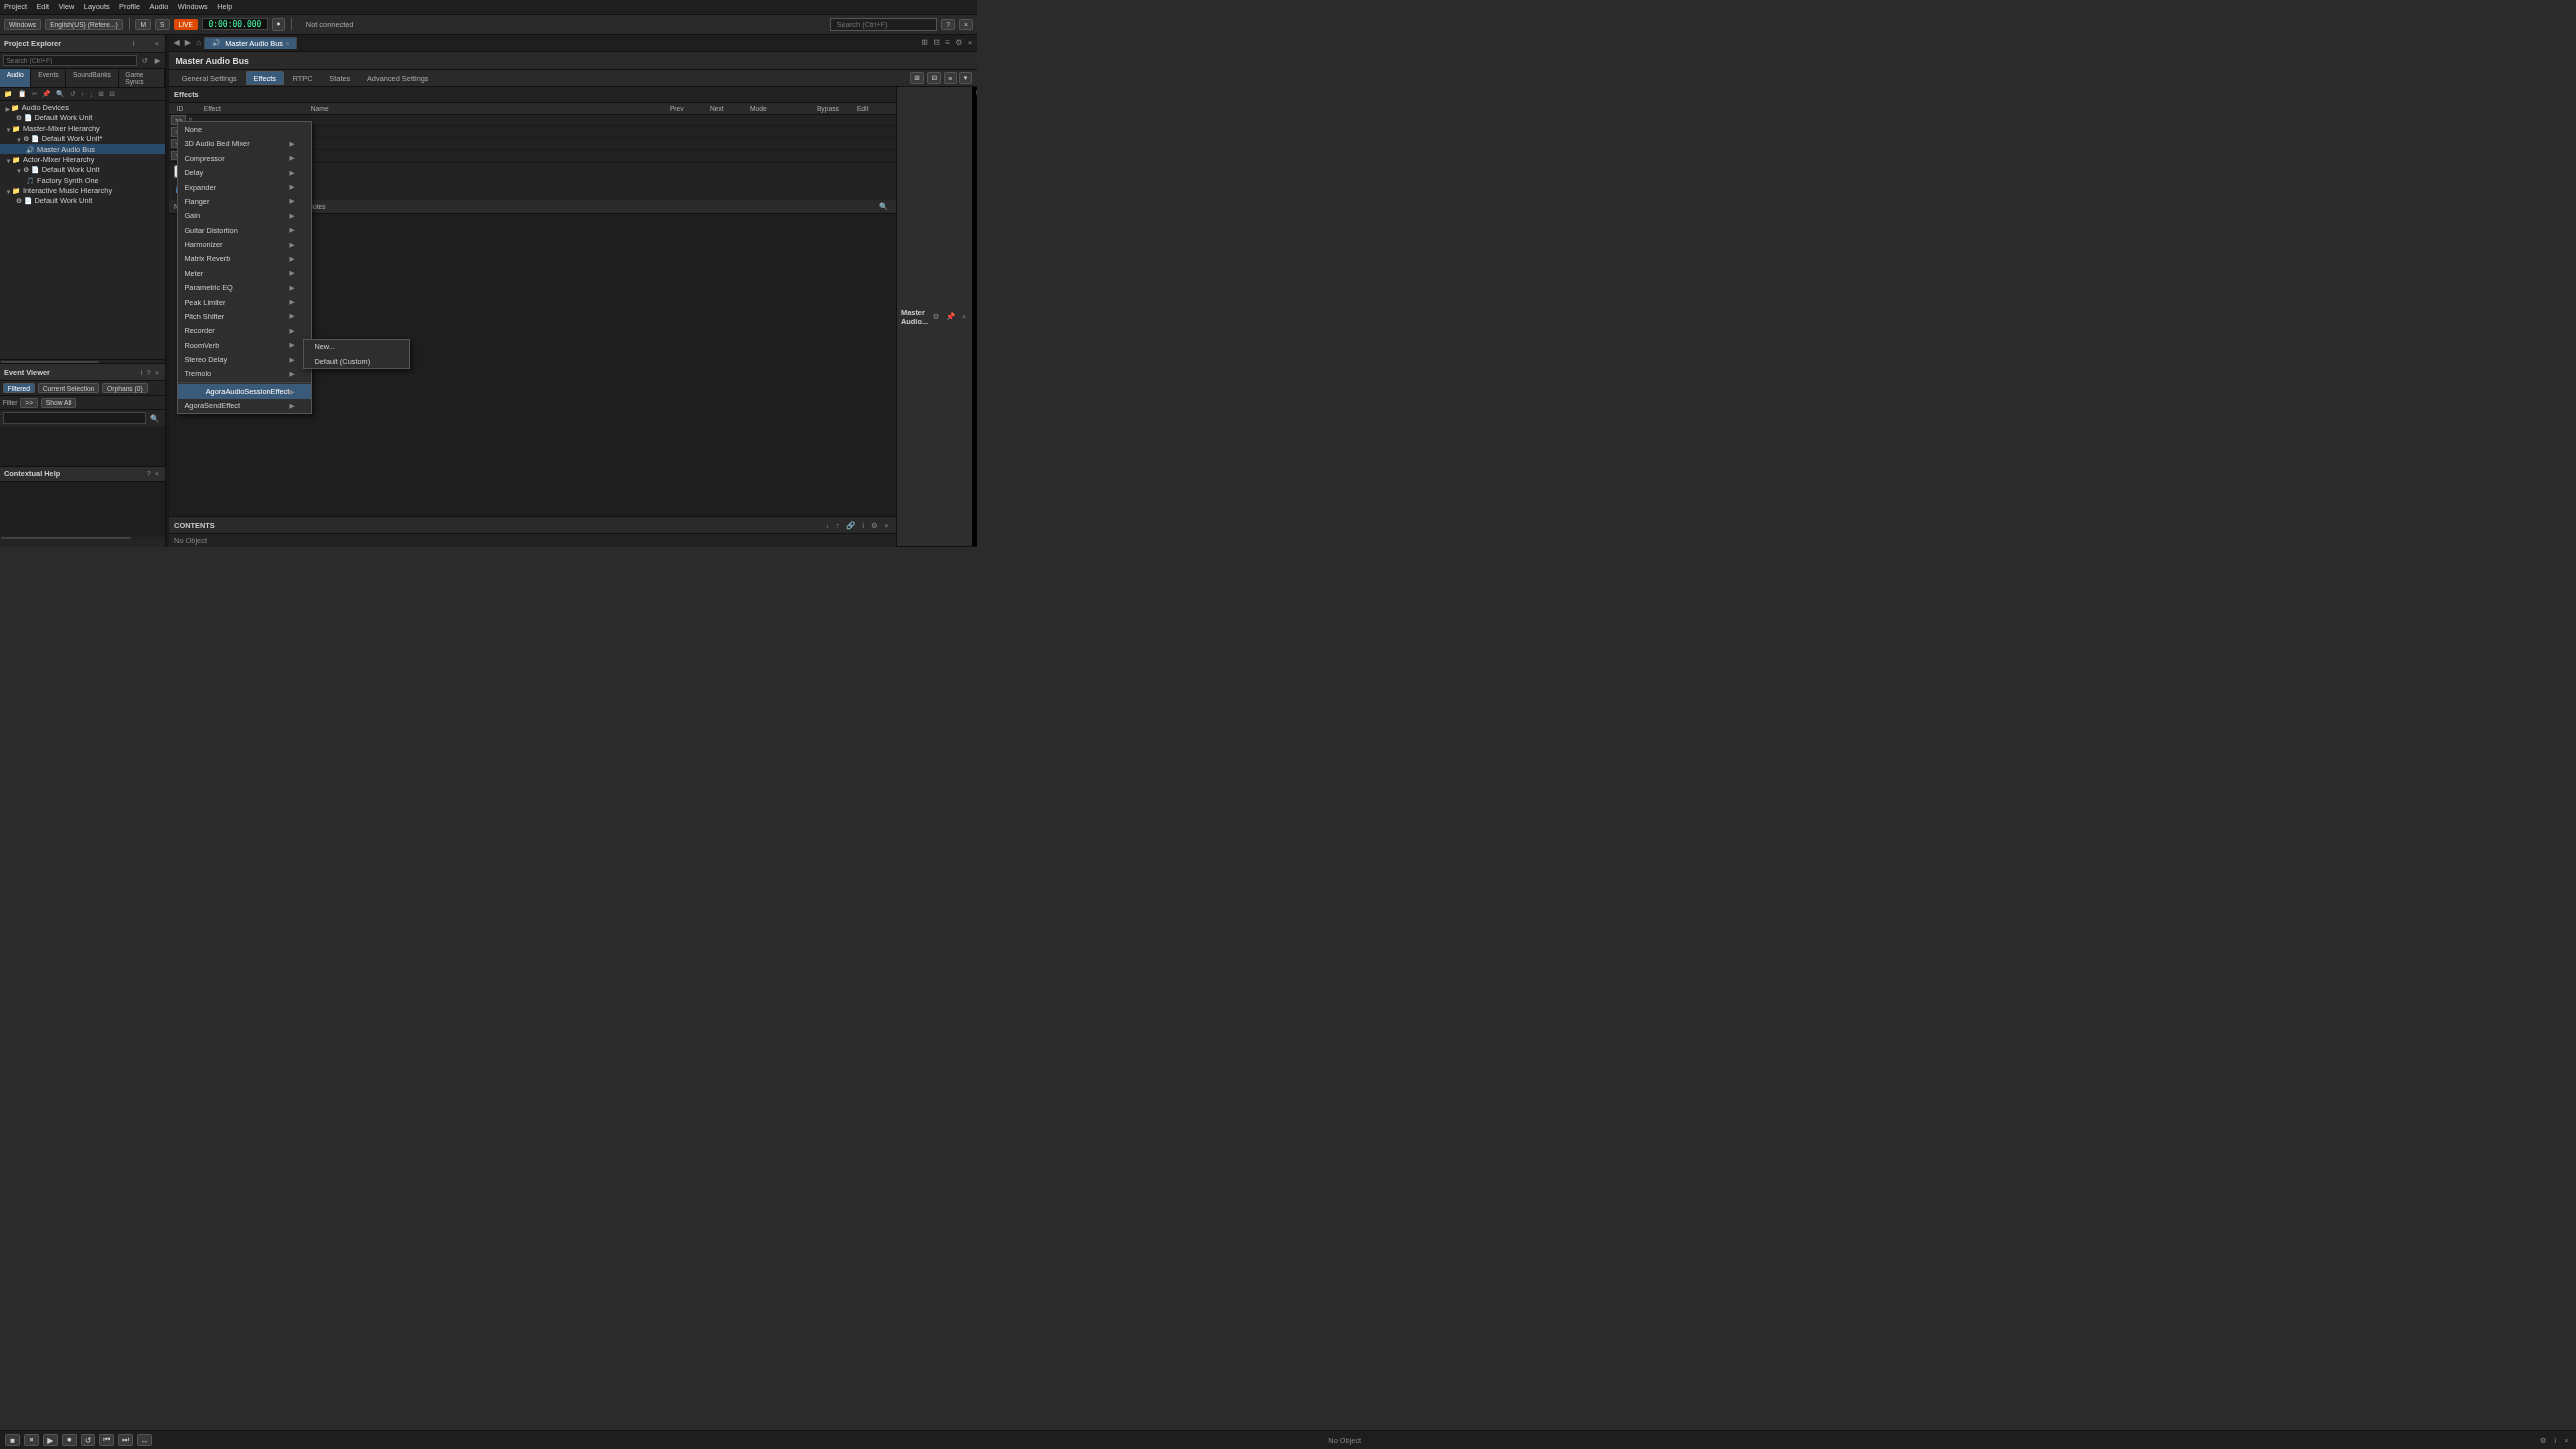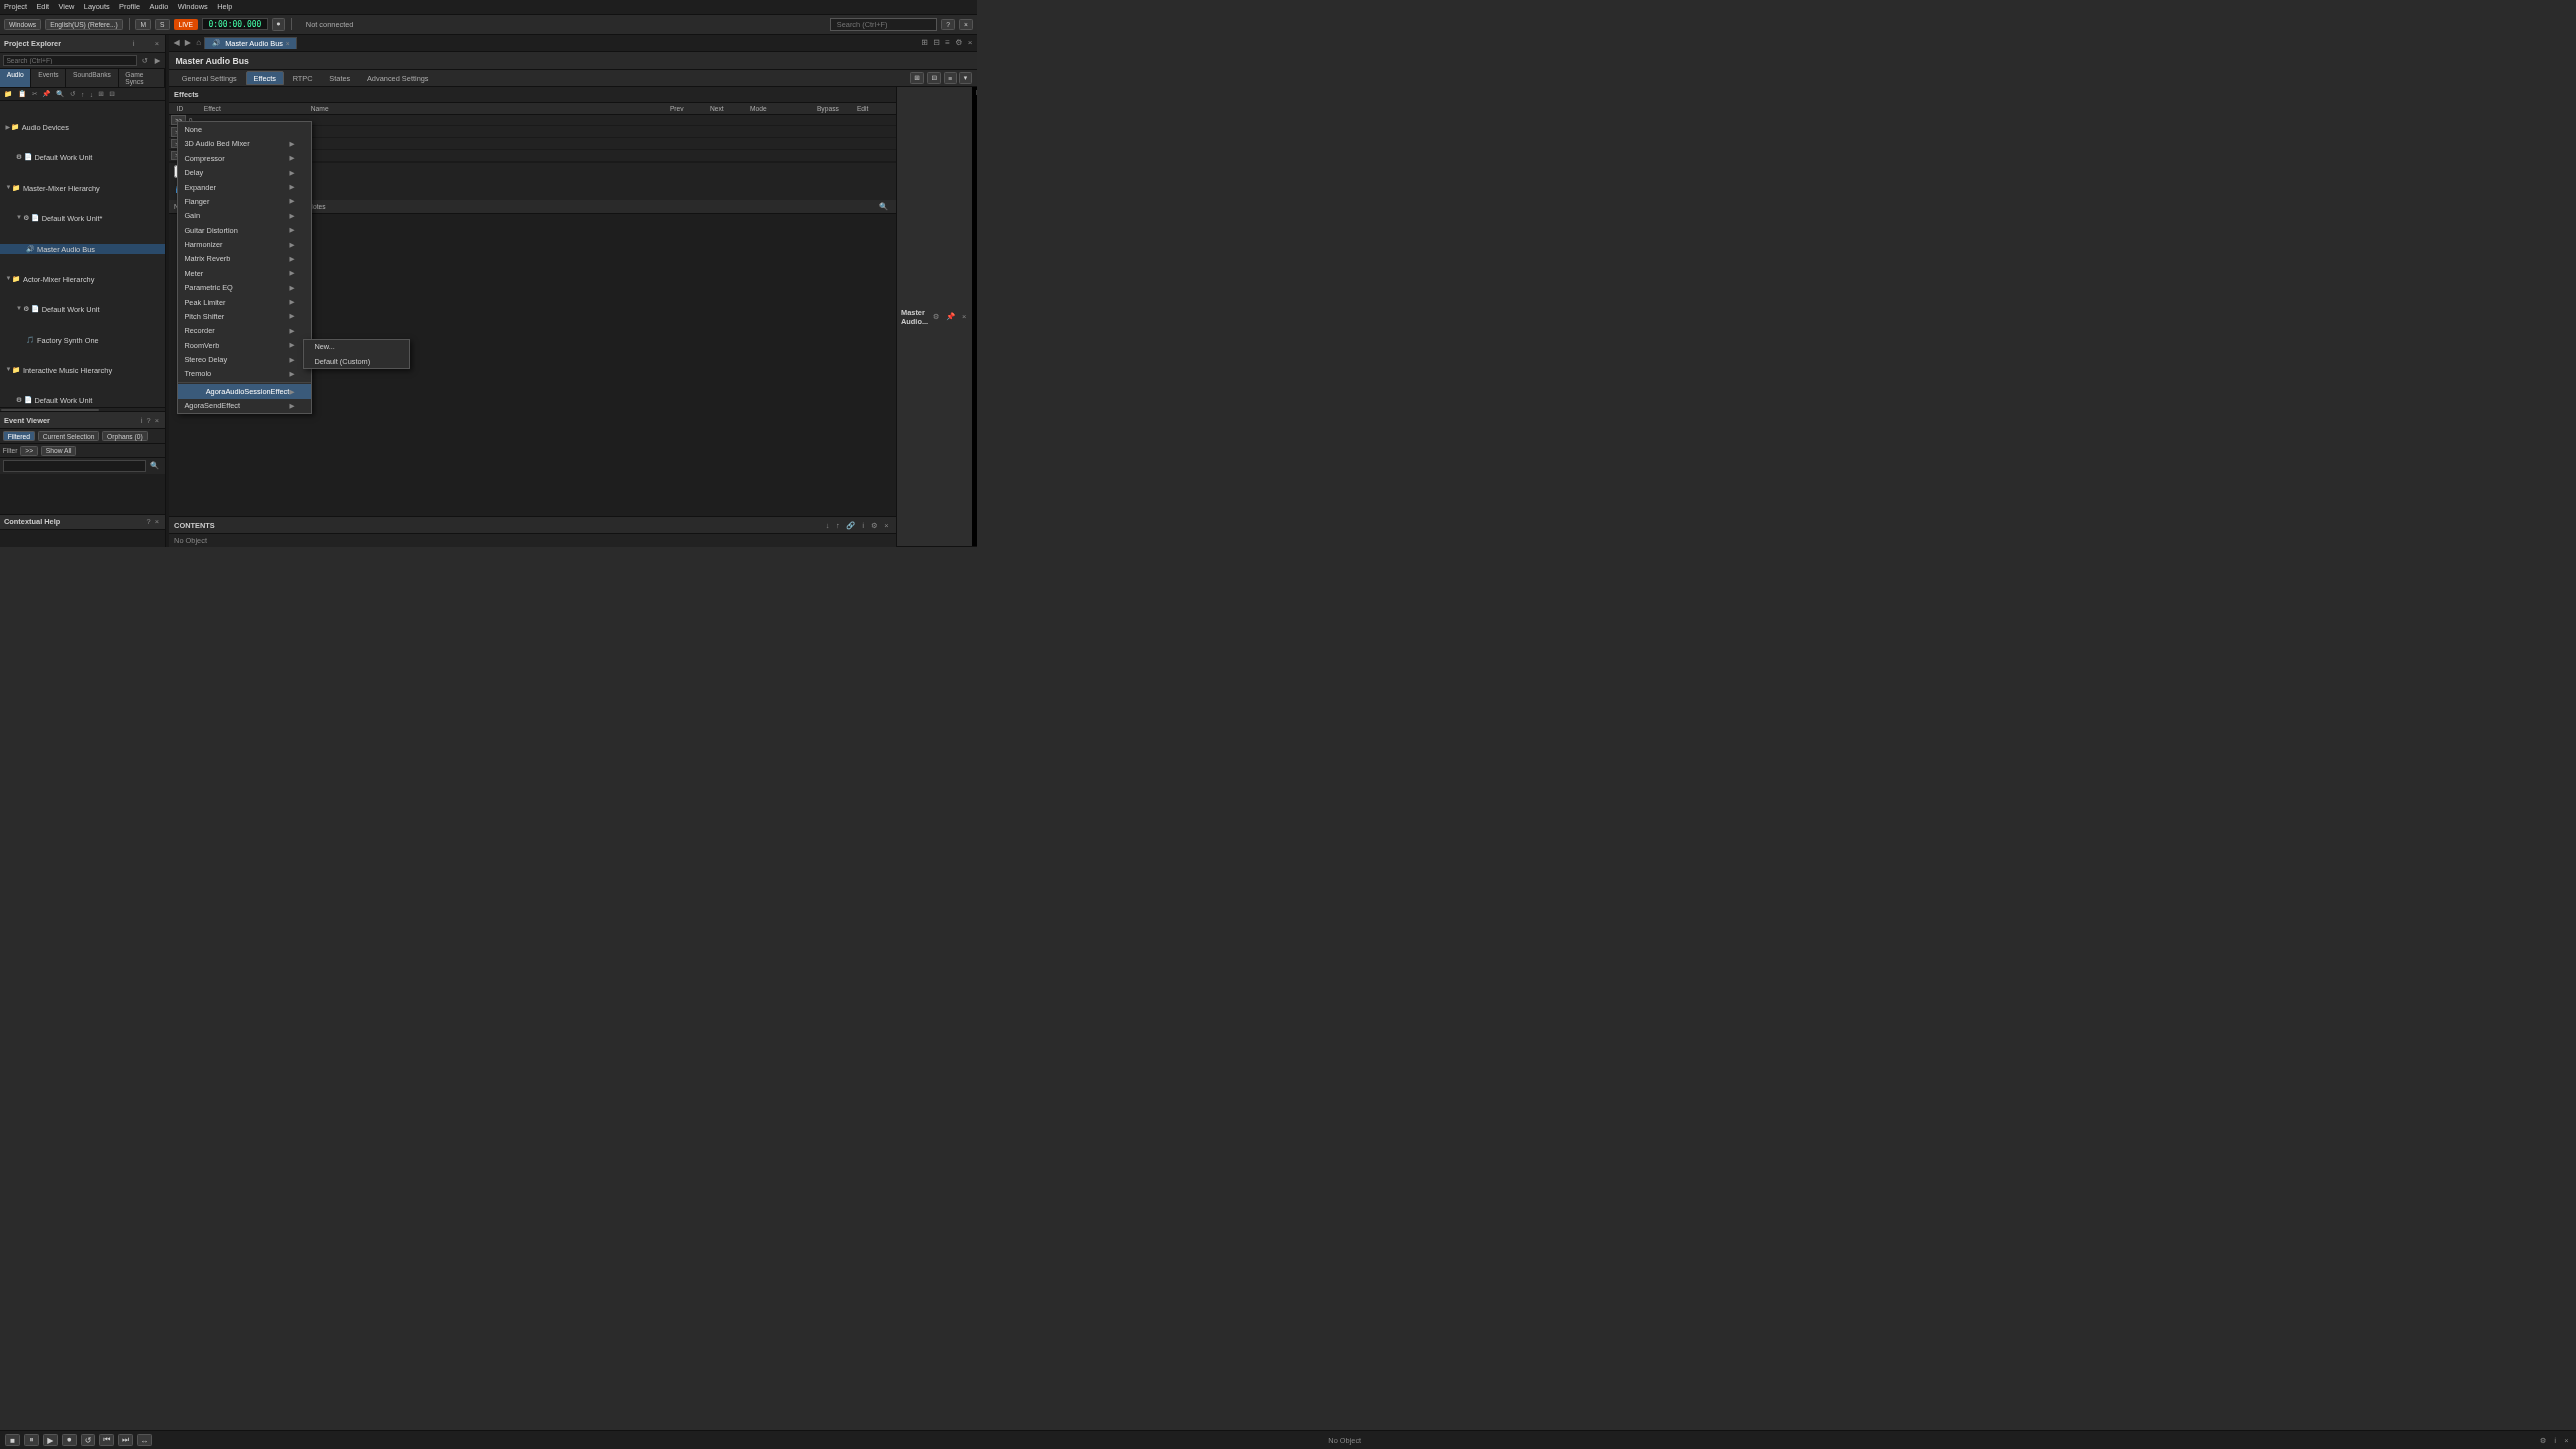--- a/index.html
+++ b/index.html
@@ -129,25 +129,24 @@
     }
 
     .tree-area {
       flex: 1;
       overflow-y: auto;
       overflow-x: hidden;
       padding: 1.3px 0;
     }
     .tree-item {
       display: flex;
-      align-items: flex-start;
+      align-items: flex-end;
       padding: 0.7px 2.7px;
       cursor: pointer;
       white-space: nowrap;
-      margin-top: 20px;
     }
     .tree-item.selected { background: #2a4a6a; }
     .tree-indent { display: inline-block; }
     .tree-arrow { color: #888; margin-right: 1.3px; font-size: 6px; }
     .tree-icon { margin-right: 2px; font-size: 6.7px; }
     .tree-label { font-size: 7.4px; color: #ccc; }
 
     .tab-bar {
       display: flex;
       background: #1e1e1e;

